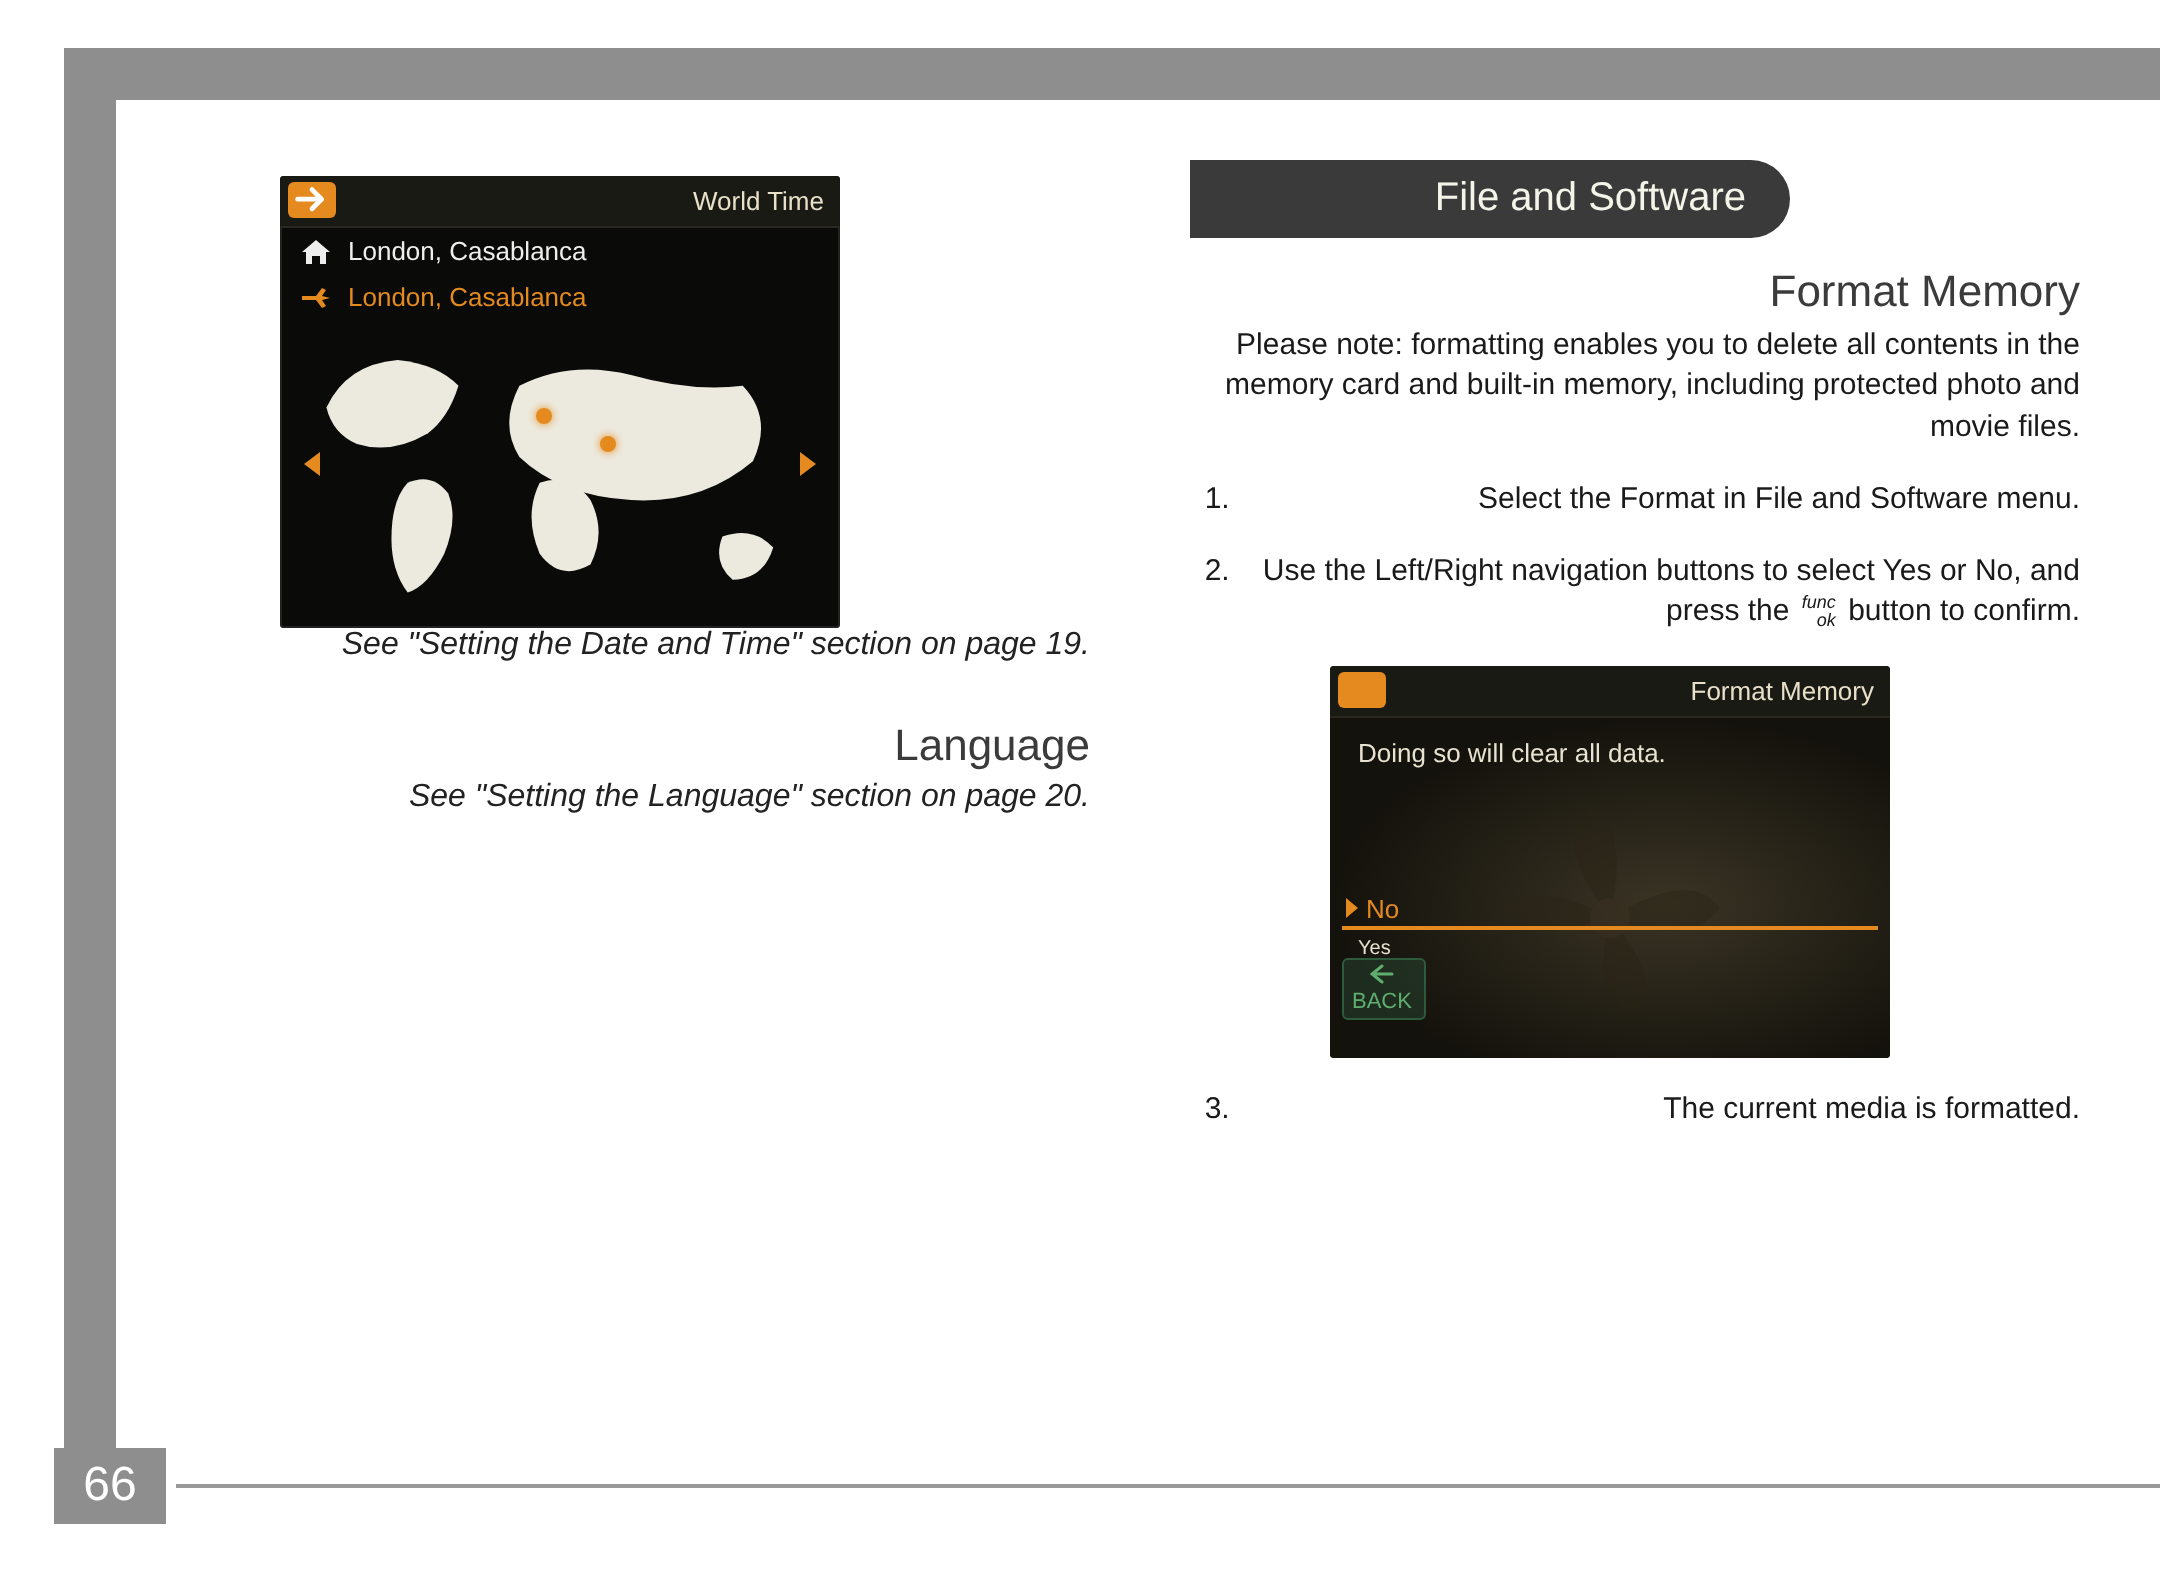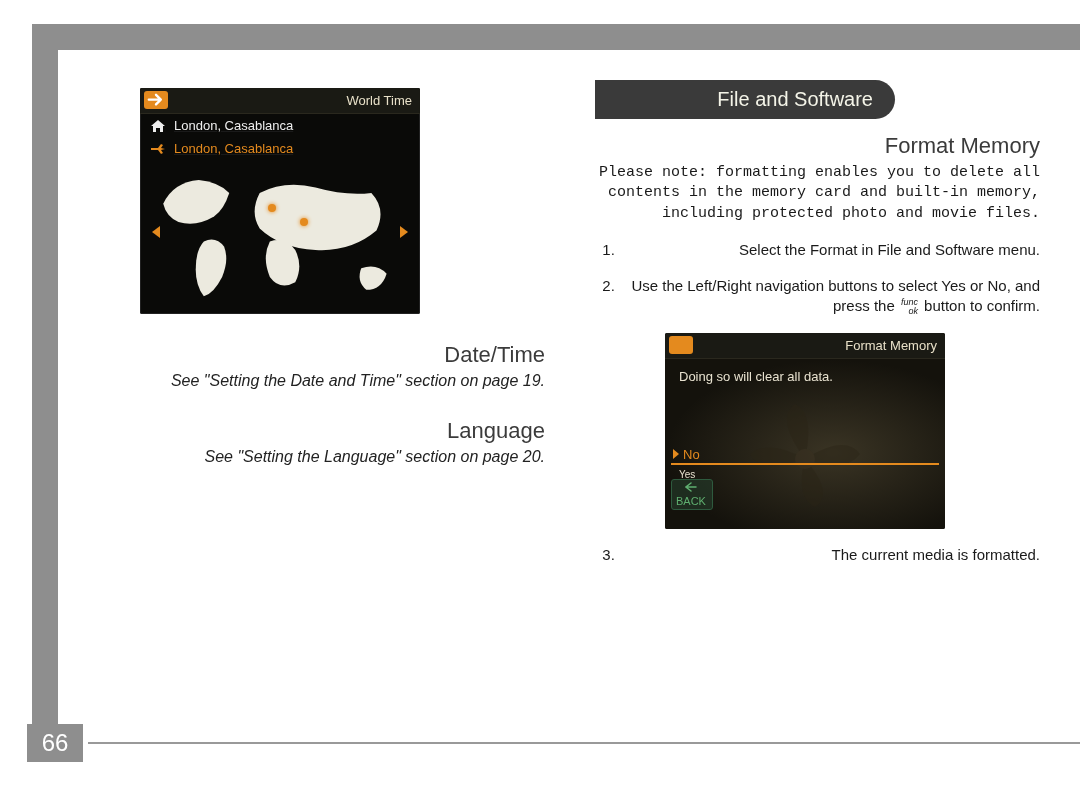--- a/index.html
+++ b/index.html
@@ -62,21 +62,21 @@
     position: relative;
     border-bottom: 1px solid #2a281e;
   }
   .camsh-hdr .hdr-icon {
     position: absolute; left: 4px; top: 3px;
     width: 24px; height: 18px;
     background: #e48a1e;
     border-radius: 3px;
     display: flex; align-items: center; justify-content: center;
   }
-  .camsh-body { position: relative; text-decoration: underline; }
+  .camsh-body { position: relative; }
   .row-line {
     display: flex; align-items: center; gap: 8px;
     padding: 4px 10px;
     font-size: 13px;
   }
   .row-line.white { color: #eee; }
   .row-line.orange { color: #e48a1e; }
   .ico { width: 16px; height: 14px; display: inline-block; }
   .home-ico svg path { fill: #eee; }
   .plane-ico svg path { fill: #e48a1e; }
@@ -117,21 +117,20 @@
     color: #f4f4e8;
     font-size: 20px;
     padding: 8px 22px;
     border-radius: 0 22px 22px 0;
     margin-bottom: 14px;
   }
   .para {
     font-size: 15px;
     line-height: 1.35;
     margin-bottom: 12px;
-    font-family: Liberation Mono, monospace;
   }
   ol.steps { list-style: decimal; padding-left: 24px; font-size: 15px; }
   ol.steps li { margin-bottom: 4px; line-height: 1.35; margin-top: 16px; }
   .func-ok {
     display: inline-flex; flex-direction: column;
     font-size: 9px; line-height: 9px;
     vertical-align: middle;
     margin: 0 2px;
     font-style: italic;
   }
@@ -250,21 +249,20 @@
             </g>
           </svg>
           <span class="dot" style="left:120px; top:38px;"></span>
           <span class="dot" style="left:152px; top:52px;"></span>
           <span class="tri left" style="left:4px; top:60px;"></span>
           <span class="tri right" style="right:4px; top:60px;"></span>
         </div>
       </div>
     </div>
 
-    <h2 class="sec">Date/Time</h2>
     <p class="ital">See "Setting the Date and Time" section on page 19.</p>
 
     <h2 class="sec">Language</h2>
     <p class="ital">See "Setting the Language" section on page 20.</p>
 
   </div>
 
   <div class="col">
 
     <div class="pill">File and Software</div>

